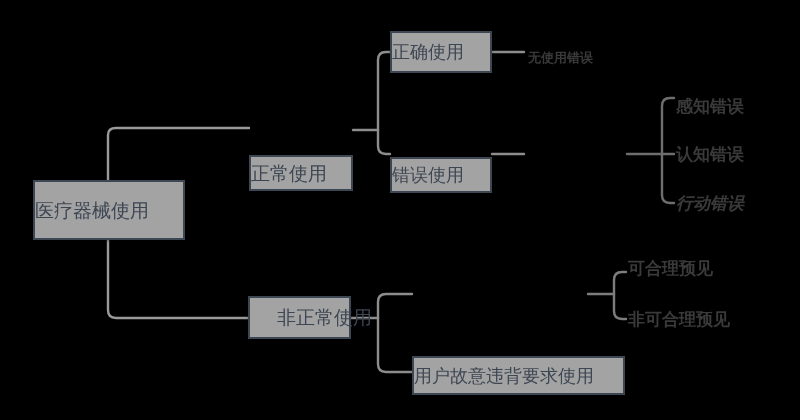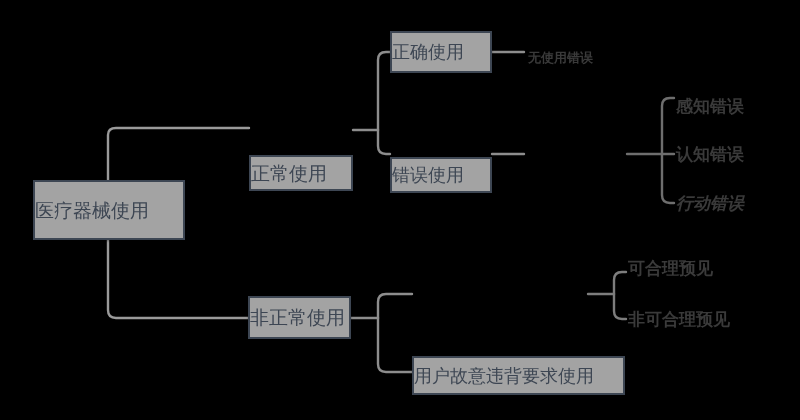--- a/index.html
+++ b/index.html
@@ -49,21 +49,21 @@
     color: #3a3a3a;
     background: transparent;
     white-space: nowrap;
     font-weight: 700;
   }
   .leaf-label { display: block; line-height: 1; }
 
   
   .n-root      { left: 33px;  top: 180px; width: 152px; height: 60px; font-size: 19px; }
   .n-normal    { left: 249px; top: 107px; width: 104px; height: 36px; font-size: 19px; margin-top: 48px; }
-  .n-abnormal  { left: 248px; top: 296px; width: 103px; height: 43px; font-size: 19px; }
+  .n-abnormal  { left: 248px; top: 296px; width: 103px; height: 43px; font-size: 19px; padding-left: 27px; }
   .n-correct   { left: 390px; top: 31px;  width: 102px; height: 42px; font-size: 18px; }
   .n-wrong     { left: 390px; top: 133px; width: 102px; height: 36px; font-size: 18px; margin-top: 24px; }
   .n-unintended{ left: 412px; top: 274px; width: 176px; height: 39px; font-size: 18px; }
   .n-deliberate{ left: 412px; top: 356px; width: 213px; height: 39px; font-size: 18px; }
 
   
   .l-noerror   { left: 528px; top: 40px;  height: 24px; font-size: 13px; align-items: flex-end; }
   .l-haserror  { left: 528px; top: 143px; height: 24px; font-size: 17px; }
   .l-perception{ left: 676px; top: 94px;  height: 24px; font-size: 17px; }
   .l-cognition { left: 676px; top: 142px; height: 24px; font-size: 17px; text-align: center; }

